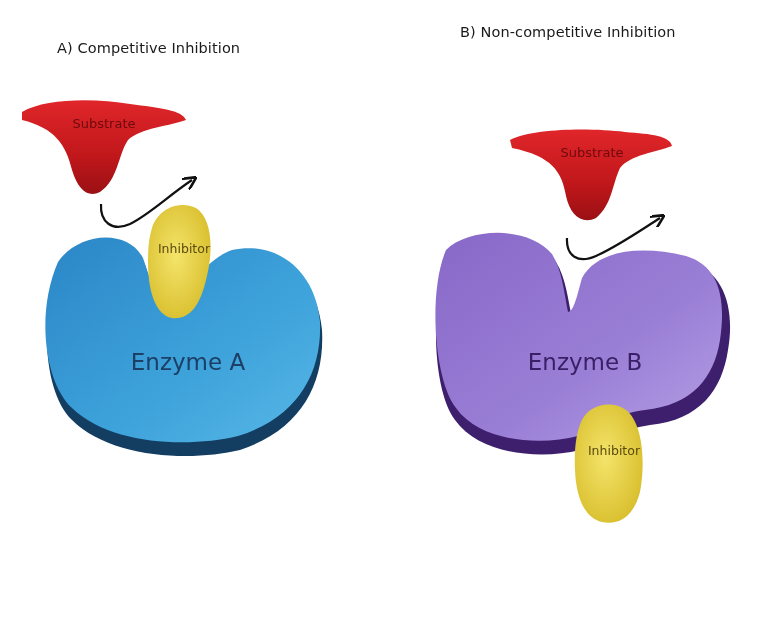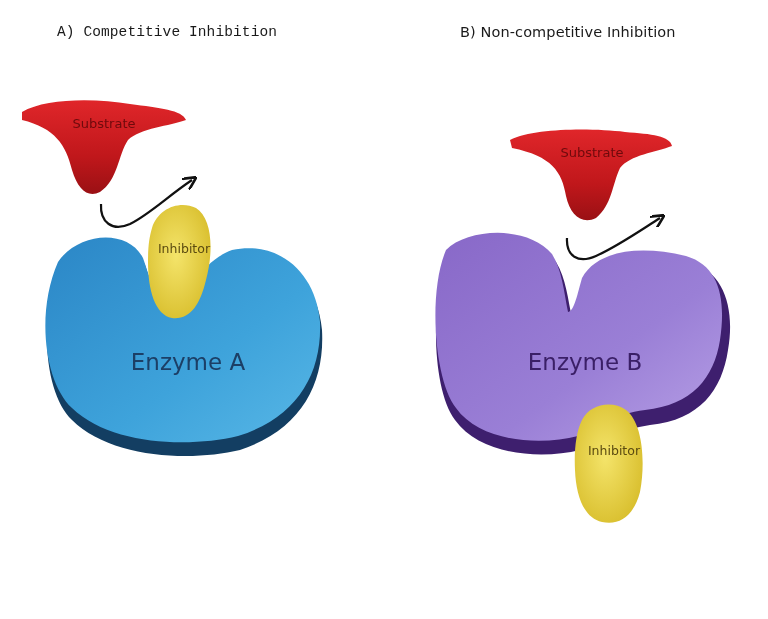--- a/index.html
+++ b/index.html
@@ -1,18 +1,18 @@
 <!DOCTYPE html>
 <html><head>
 <meta charset="utf-8">
 <style>
   html,body{margin:0;padding:0;background:#ffffff;}
   body{width:768px;height:619px;position:relative;overflow:hidden;font-family:"DejaVu Sans","Liberation Sans",sans-serif;}
   .title{position:absolute;font-size:14.5px;color:#1a1a1a;letter-spacing:0.1px;}
-  #title-a{left:57px;top:24px;font-family:Liberation Mono, monospace;}
+  #title-a{left:57px;top:40px;}
   #title-b{left:460px;top:24px;}
   svg{position:absolute;left:0;top:0;}
   .lbl{font-family:"DejaVu Sans","Liberation Sans",sans-serif;}
 </style>
 </head>
 <body>
 
 <div id="title-a" class="title">A) Competitive Inhibition</div>
 <div id="title-b" class="title">B) Non-competitive Inhibition</div>
 

